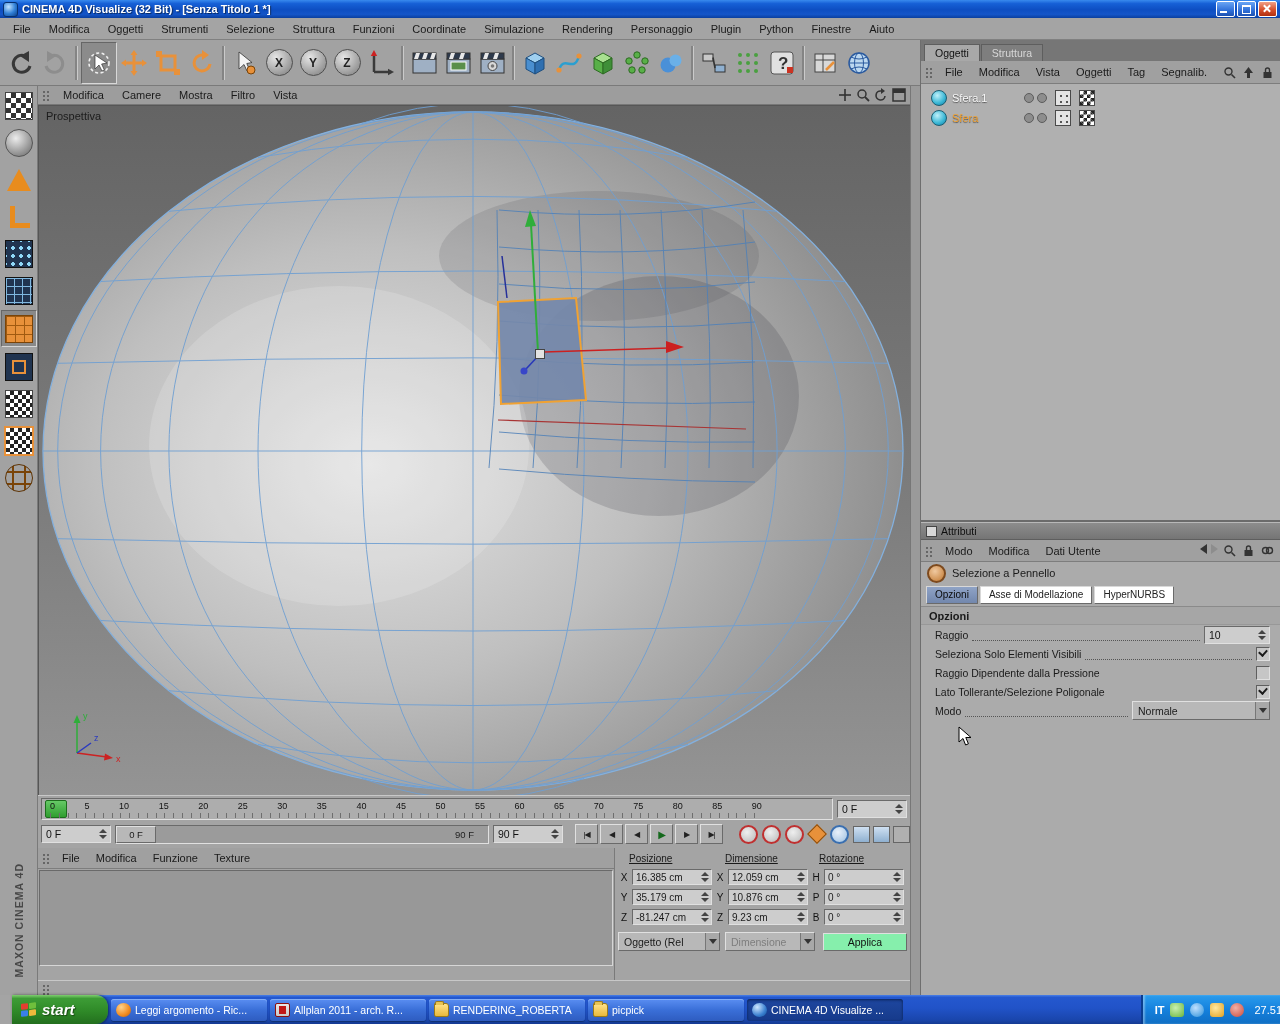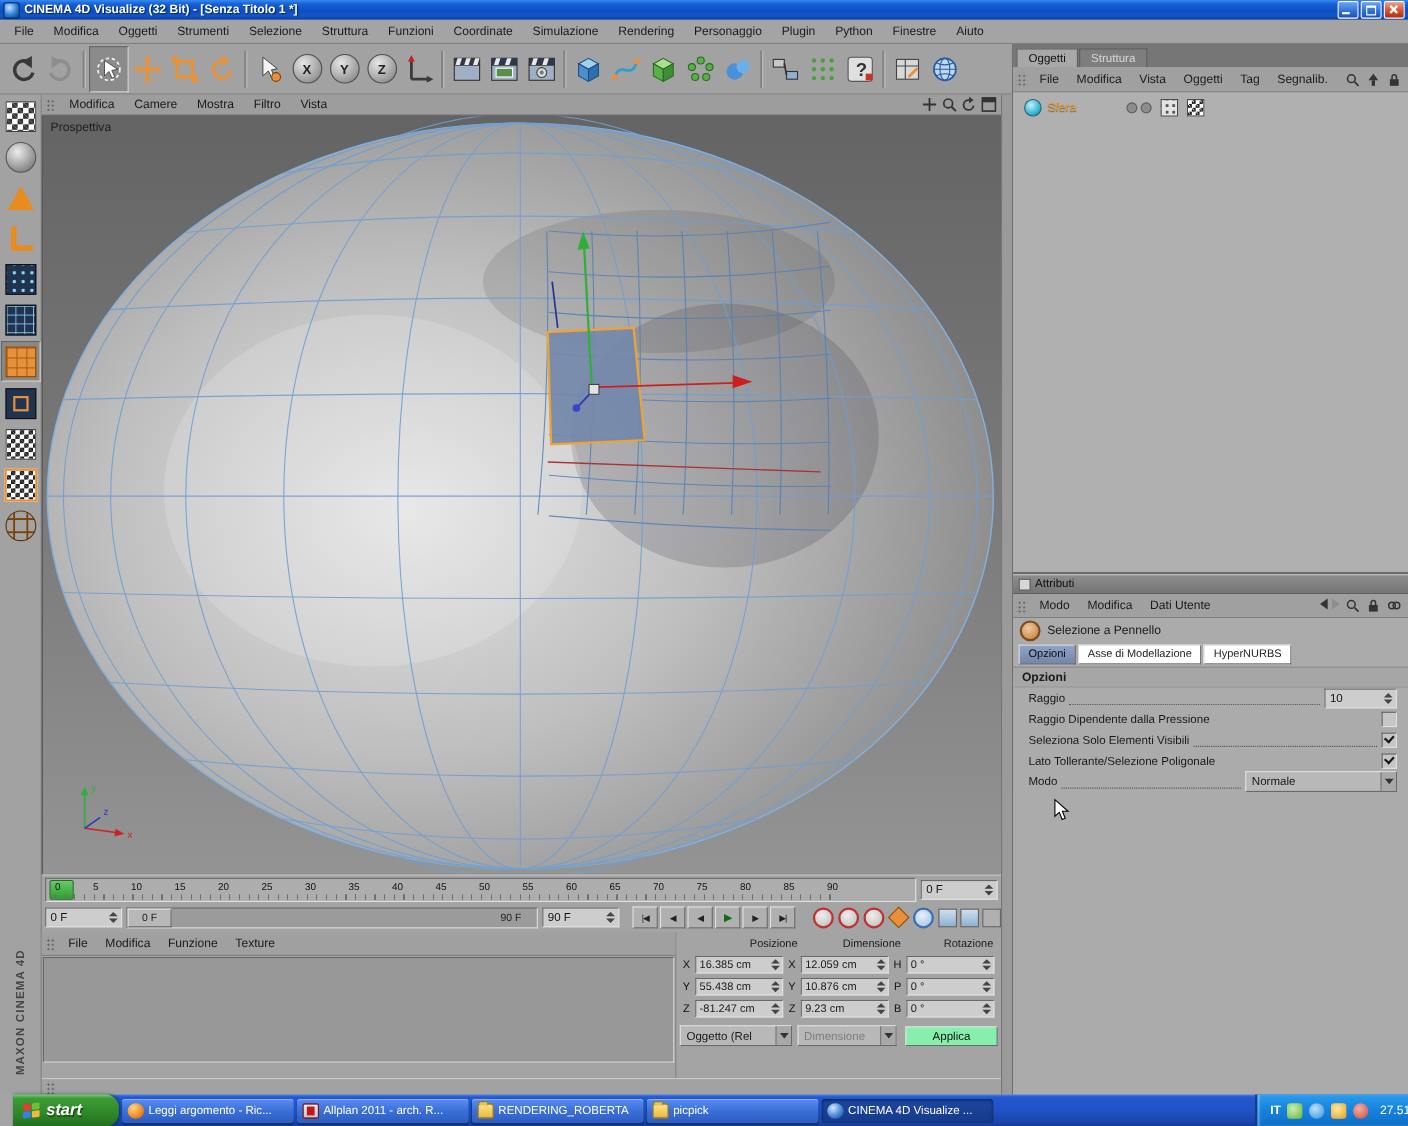--- a/index.html
+++ b/index.html
@@ -136,21 +136,21 @@
   .sq-ic{width:15px;height:15px;background:#b0b0b0;border:1px solid #666;}
   .sq-ic.b{background:linear-gradient(#cfe0f2,#8fb0d0);}
 
   
   #materials{position:absolute;left:38px;top:848px;width:577px;height:132px;box-sizing:border-box;background:#a4a4a4;border-right:1px solid #7a7a7a;}
   #mat-content{height:94px;background:#989898;border:1px solid;border-color:#6a6a6a #d6d6d6 #d6d6d6 #6a6a6a;margin:1px;}
 
   
   #coords{position:absolute;left:615px;top:848px;width:295px;height:132px;box-sizing:border-box;background:#a4a4a4;font-size:10.5px;}
   #co-headers{display:flex;height:16px;align-items:center;margin:2px 0 1px 0;}
-  #co-headers span{display:block;text-align:right;font-size:10px;}
+  #co-headers span{display:block;text-align:left;font-size:10px;text-decoration:underline;}
   .co-h1{width:96px;margin-left:14px;} .co-h2{width:94px;} .co-h3{width:84px;}
   .co-row{display:flex;align-items:center;height:20px;padding-left:3px;gap:2px;}
   .axis-chip{width:12px;text-align:center;font-size:10px;color:#111;flex:none;}
   .co-field{display:flex;align-items:center;width:80px;height:16px;background:#cdcdcd;flex:none;
     border:1px solid;border-color:#6a6a6a #e0e0e0 #e0e0e0 #6a6a6a;font-size:10px;padding:0 1px 0 3px;box-sizing:border-box;}
   .co-field span{flex:1;white-space:nowrap;overflow:hidden;}
   #co-buttons{display:flex;align-items:center;margin-top:5px;padding:0 3px;gap:5px;}
   .co-dd{width:100px;flex:none;} .co-dd2{width:88px;flex:none;}
   #co-buttons .c4d-btn{margin-left:auto;width:84px;}
 
@@ -744,21 +744,21 @@
           <span>0 °</span>
           <div class="stepper">
             <i class="up"></i>
             <i class="down"></i>
           </div>
         </div>
     </div>
     <div class="co-row">
       <span class="axis-chip">Y</span>
       <div class="co-field">
-          <span>55.438 cm</span>
+          <span>35.179 cm</span>
           <div class="stepper">
             <i class="up"></i>
             <i class="down"></i>
           </div>
         </div>
       <span class="axis-chip">Y</span>
       <div class="co-field">
           <span>10.876 cm</span>
           <div class="stepper">
             <i class="up"></i>
@@ -854,20 +854,30 @@
             <svg width="13" height="13" viewBox="0 0 13 13">
               <rect x="2.5" y="6" width="8" height="6" fill="#333"></rect>
               <path d="M4.5 6 V4 a2 2 0 0 1 4 0 V6" fill="none" stroke="#333" stroke-width="1.4"></path>
             </svg>
           </div>
       </div>
     </div>
     <div id="om-list">
       <div class="om-row">
         <span class="obj-ico"></span>
+        <span class="obj-name">Sfera.1</span>
+        <span class="vis-dots">
+            <i></i>
+            <i></i>
+          </span>
+        <span class="tag tag-grid"></span>
+        <span class="tag tag-checker"></span>
+      </div>
+      <div class="om-row">
+        <span class="obj-ico"></span>
         <span class="obj-name selected">Sfera</span>
         <span class="vis-dots">
             <i></i>
             <i></i>
           </span>
         <span class="tag tag-grid"></span>
         <span class="tag tag-checker"></span>
       </div>
     </div>
     <div class="panel-title">
@@ -919,27 +929,27 @@
       <span class="leader"></span>
       <div class="num-field raggio-field">
           <span>10</span>
           <div class="stepper">
             <i class="up"></i>
             <i class="down"></i>
           </div>
         </div>
     </div>
     <div class="attr-row">
-      <span class="alabel">Raggio Dipendente dalla Pressione</span>
-      <div class="checkbox ctl"></div>
-    </div>
-    <div class="attr-row">
       <span class="alabel">Seleziona Solo Elementi Visibili</span>
       <span class="leader"></span>
       <div class="checkbox checked"></div>
+    </div>
+    <div class="attr-row">
+      <span class="alabel">Raggio Dipendente dalla Pressione</span>
+      <div class="checkbox ctl"></div>
     </div>
     <div class="attr-row">
       <span class="alabel">Lato Tollerante/Selezione Poligonale</span>
       <div class="checkbox checked ctl"></div>
     </div>
     <div class="attr-row">
       <span class="alabel">Modo</span>
       <span class="leader"></span>
       <div class="dropdown modo-dd">
           <span>Normale</span>

